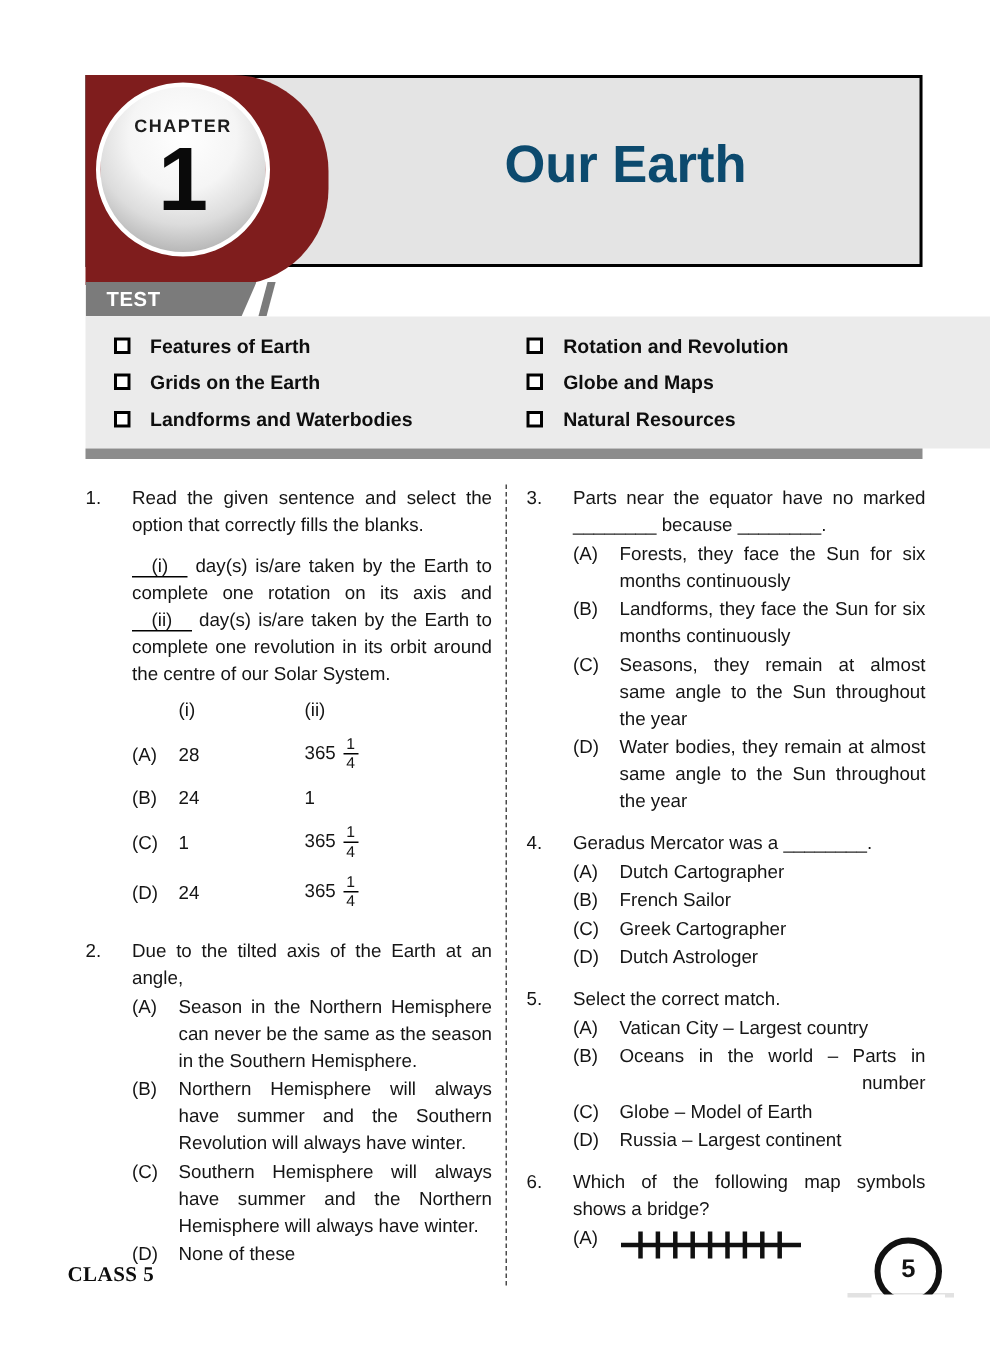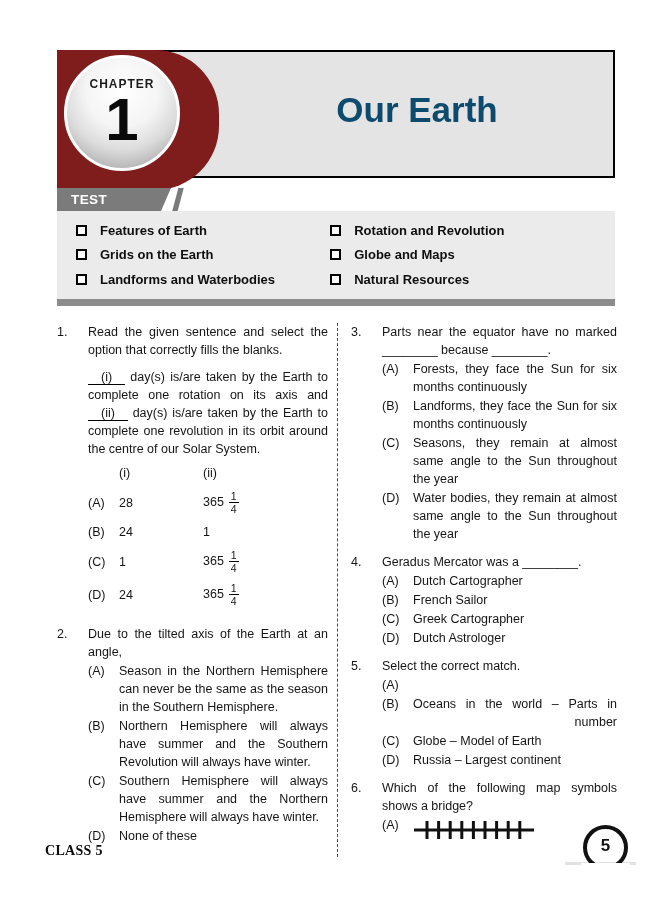--- a/index.html
+++ b/index.html
@@ -19,21 +19,21 @@
   .chapter-title{position:absolute;left:162px;right:0;top:0;bottom:8px;display:flex;
         align-items:center;justify-content:center;font-size:35px;font-weight:700;color:#0c4a6e;}
 
   
   .skills-tab{position:absolute;left:57px;top:188px;width:114px;height:23px;line-height:23px;
         background:var(--tab,#7b7b7b);color:#fff;font-weight:700;font-size:13.5px;letter-spacing:.4px;
         padding-left:14px;box-sizing:border-box;
         clip-path:polygon(0 0,100% 0,calc(100% - 10px) 100%,0 100%);}
   .tab-slash{position:absolute;left:169px;top:188px;width:18px;height:23px;background:var(--tab,#7b7b7b);
         clip-path:polygon(52% 0,82% 0,48% 100%,18% 100%);}
-  .skills-panel{position:absolute;left:57px;top:211px;width:558px;height:88px;background:var(--panel,#ebebeb);}
+  .skills-panel{position:absolute;left:57px;top:211px;width:603px;height:88px;background:var(--panel,#ebebeb);}
   .skills-grid{display:grid;grid-template-columns:1fr 1.12fr;grid-template-rows:repeat(3,1fr);
         grid-auto-flow:column;height:calc(100% - 14px);padding:7px 0 7px 19px;box-sizing:content-box;}
   .skill{display:flex;align-items:center;gap:13px;font-weight:700;font-size:13px;color:#0e0e0e;}
   .checkbox{width:7px;height:7px;border:2.5px solid #000;display:inline-block;flex:none;background:#fff;}
   .skills-bottom-bar{position:absolute;left:57px;top:299px;width:558px;height:7px;background:var(--bar,#8c8c8c);}
 
   
   .questions{position:absolute;left:57px;top:323px;width:560px;display:flex;
         font-size:12.5px;line-height:18px;color:#151515;}
   .col{box-sizing:border-box;}
@@ -230,20 +230,21 @@
               <span class="otext">Dutch Astrologer</span>
             </div>
           </div>
         </div>
         <div class="question">
           <div class="qnum">5.</div>
           <div class="qbody">
             <div class="qtext">Select the correct match.</div>
             <div class="option">
               <span class="olabel">(A)</span>
+              <span class="otext">Vatican City – Largest country</span>
             </div>
             <div class="option right-last">
               <span class="olabel">(B)</span>
               <span class="otext">Oceans in the world – Parts in number</span>
             </div>
             <div class="option">
               <span class="olabel">(C)</span>
               <span class="otext">Globe – Model of Earth</span>
             </div>
             <div class="option">

